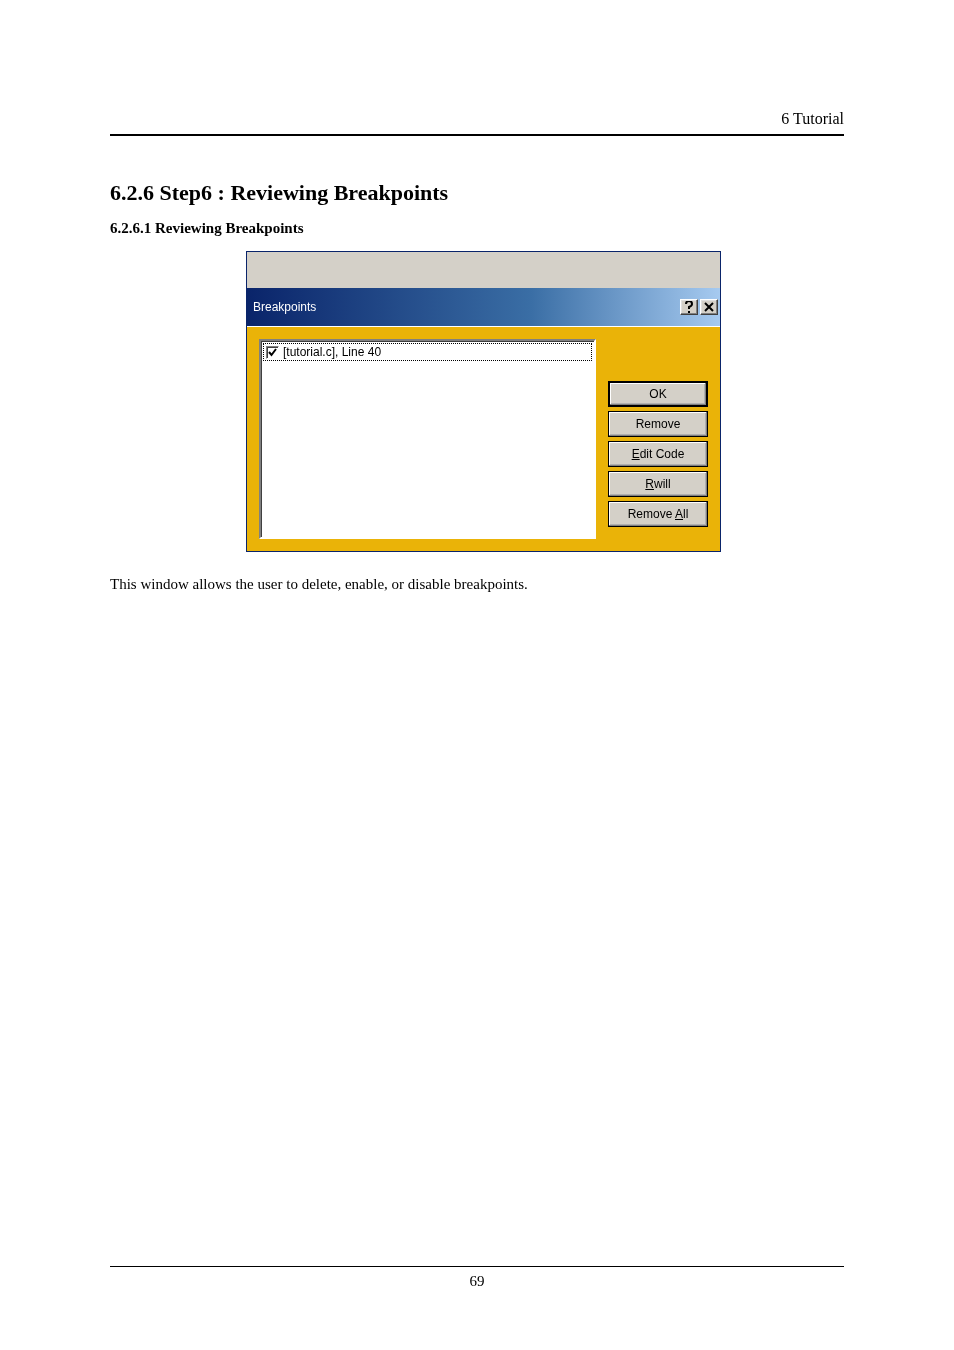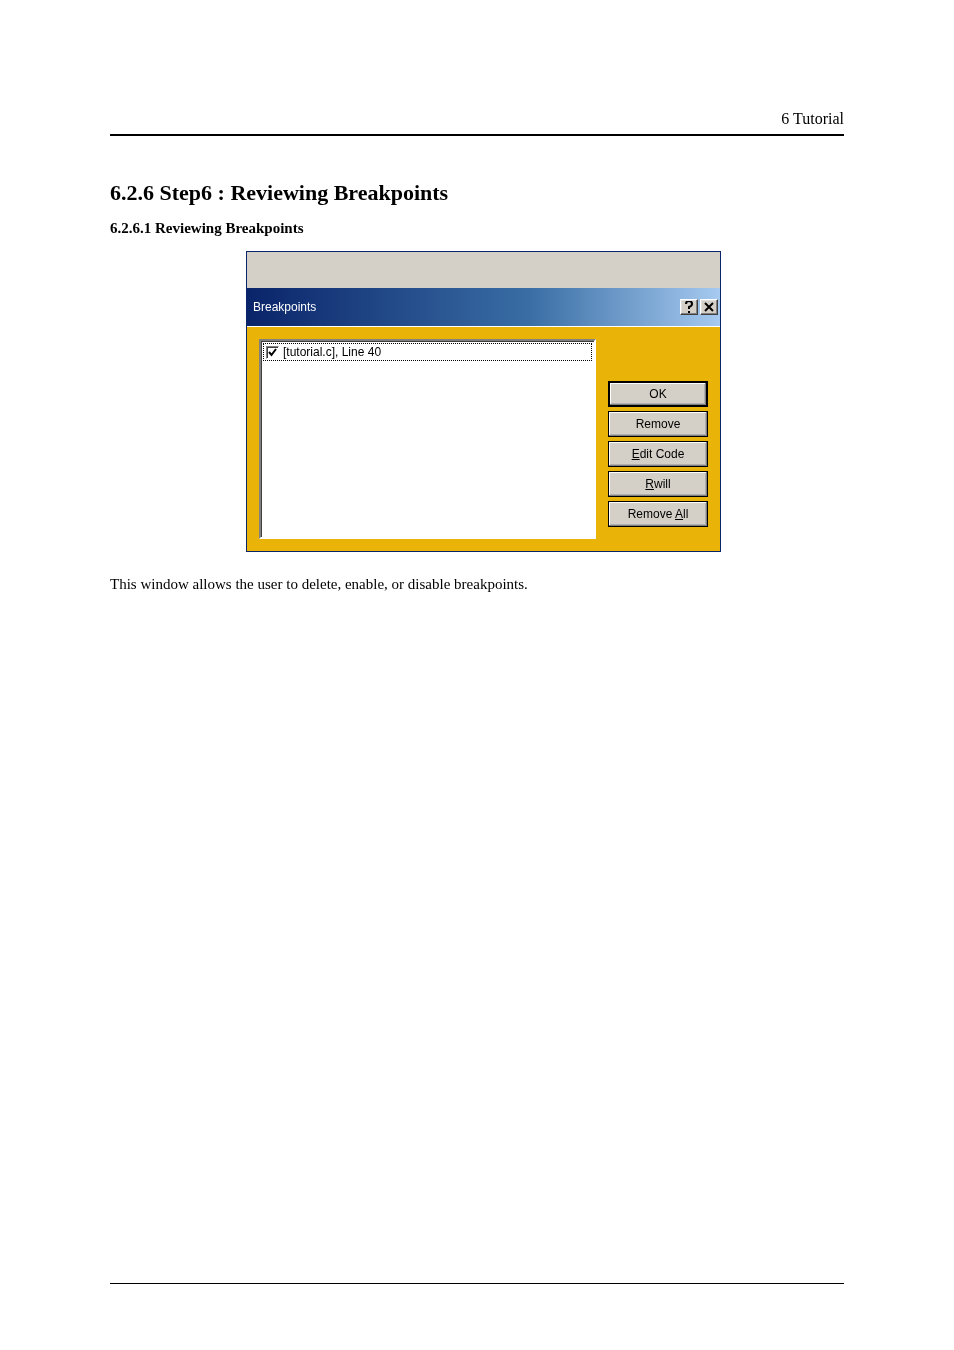--- a/index.html
+++ b/index.html
@@ -100,14 +100,15 @@
           </div>
         </div>
       </div>
     </div>
 
     <p class="body">This window allows the user to delete, enable, or disable breakpoints.</p>
   </div>
 
   <div class="footer">
     <div class="hr-bottom"></div>
+    <div class="page-number">69</div>
   </div>
 </div>
 
 </body></html>

